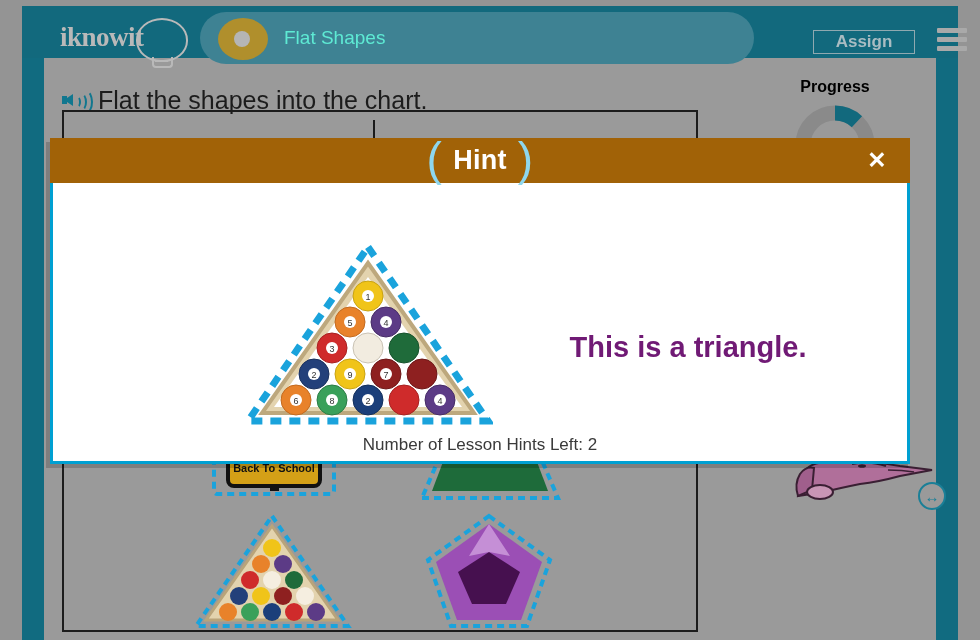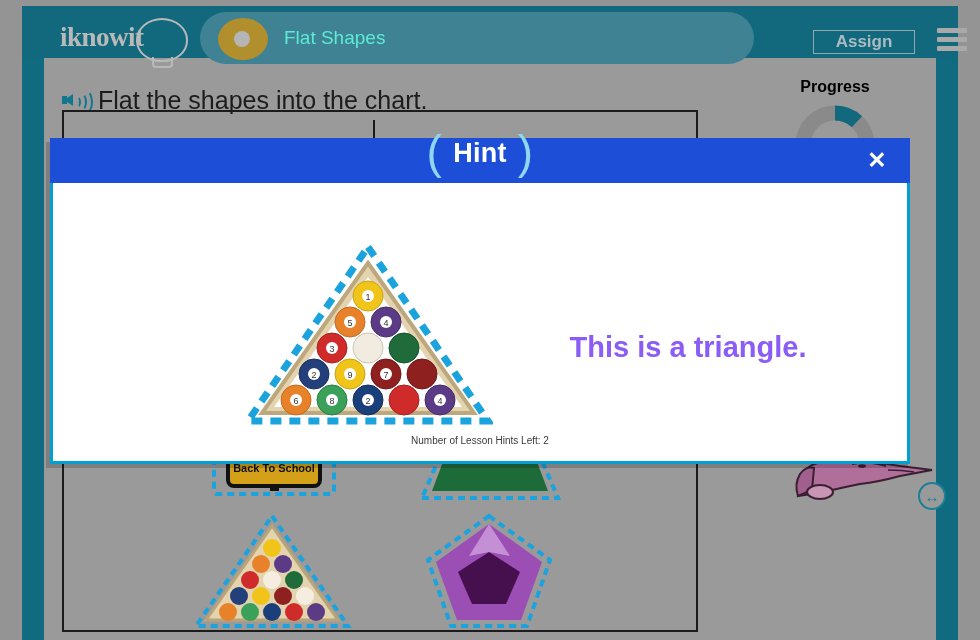--- a/index.html
+++ b/index.html
@@ -107,45 +107,45 @@
 
   
   .modal-shadow{position:absolute;left:46px;top:142px;width:862px;height:326px;background:rgba(0,0,0,0.18);}
   .modal{
     position:absolute;left:50px;top:138px;width:860px;height:326px;
     background:#ffffff;box-sizing:border-box;
     border:3px solid #00a0d2;
   }
   .modal-head{
     position:absolute;left:-3px;top:-3px;width:860px;height:45px;
-    background:#1d4ed8;display:flex;align-items:flex-start;justify-content:center;
+    background:#a16207;display:flex;align-items:center;justify-content:center;
   }
   .modal-title{
     font-size:27px;font-weight:700;color:#ffffff;letter-spacing:0.3px;
     position:relative;
   }
   .paren{
     color:#8ed7ee;font-weight:400;font-size:46px;line-height:0;
     position:relative;top:6px;font-family:"Liberation Sans", sans-serif;
   }
   .paren.l{margin-right:11px;}
   .paren.r{margin-left:11px;}
   .modal-close{
     position:absolute;right:20px;top:10px;width:26px;height:26px;
     color:#fff;font-size:23px;font-weight:700;line-height:24px;text-align:center;cursor:pointer;
   }
   .modal-body{position:absolute;left:0;top:42px;width:854px;height:278px;}
   .hint-img{position:absolute;left:190px;top:60px;width:250px;height:185px;}
   .hint-text{
     position:absolute;left:440px;top:148px;width:390px;
-    font-size:29px;font-weight:700;color:#8b5cf6;text-align:center;
+    font-size:29px;font-weight:700;color:#701a75;text-align:center;
   }
   .hint-footer{
     position:absolute;left:0;top:252px;width:854px;text-align:center;
-    font-size:10px;color:#3a3a3a;
+    font-size:17px;color:#3a3a3a;
   }
 </style>
 </head>
 <body>
 
 <div class="page-frame">
 
   <div class="rail-left"></div>
   <div class="rail-right"></div>
   <div class="content-pane"></div>

